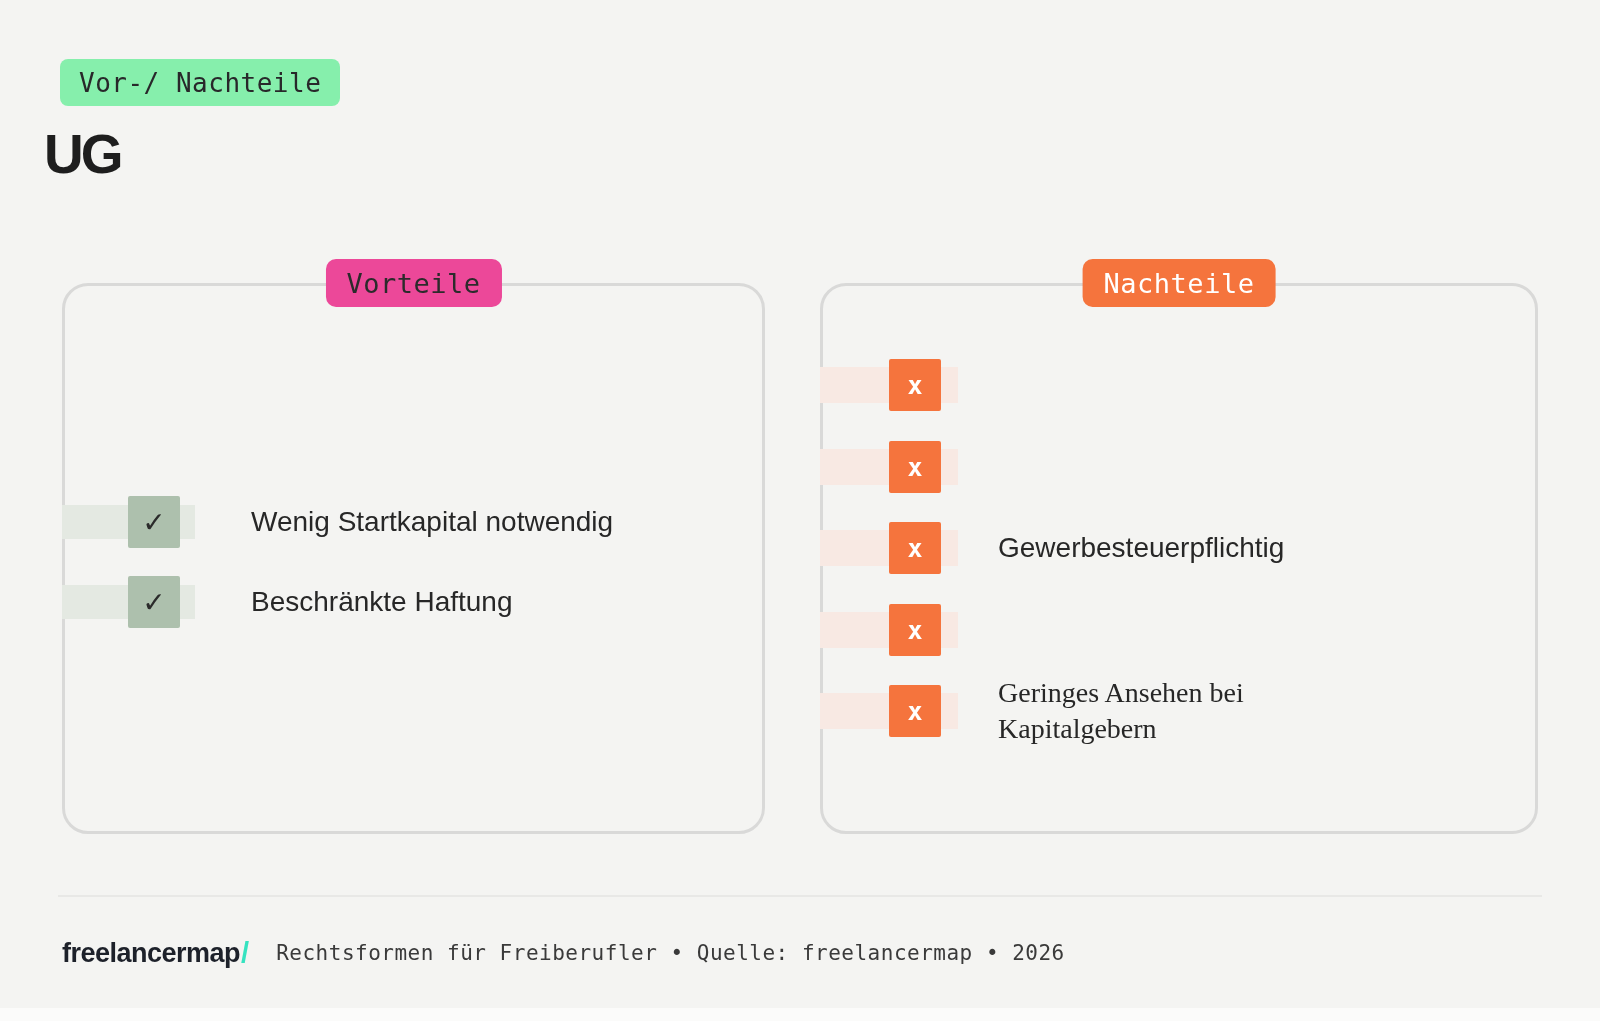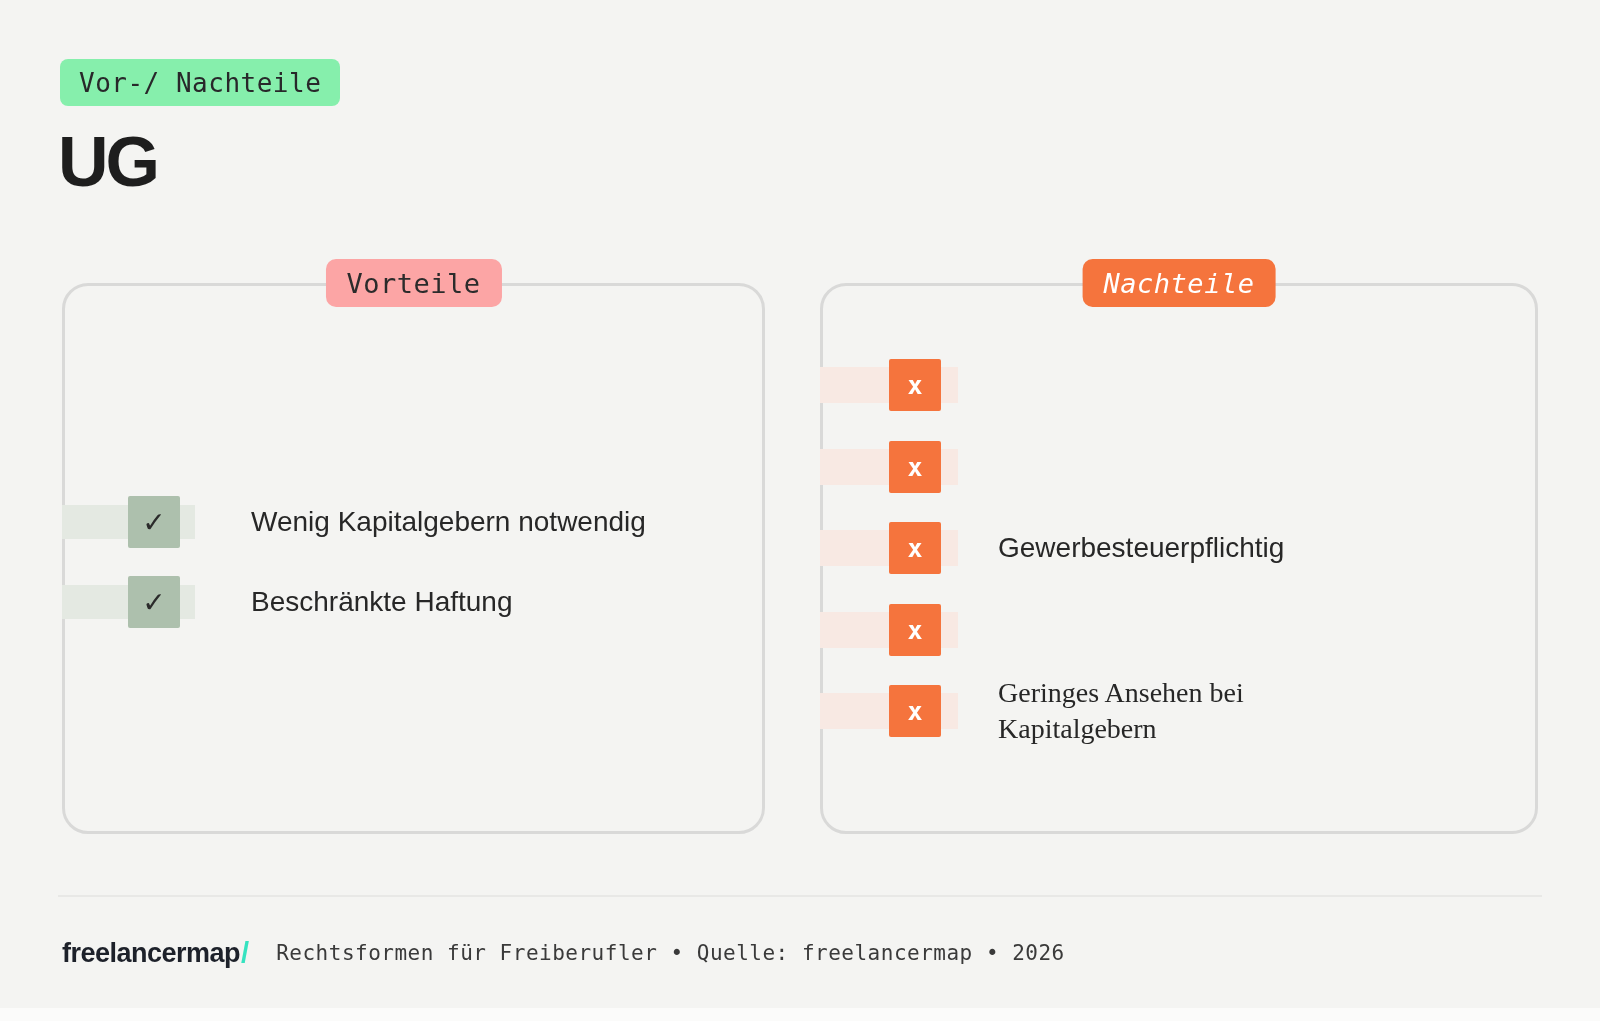--- a/index.html
+++ b/index.html
@@ -12,38 +12,38 @@
   .mono{font-family:"DejaVu Sans Mono","Liberation Mono",monospace;}
 
   
   .tag-badge{
     position:absolute;left:60px;top:59px;height:47px;
     background:#86efac;border-radius:8px;
     display:inline-flex;align-items:center;padding:0 19px;
     font-size:26px;color:#28282a;letter-spacing:.5px;
   }
   .page-title{
-    position:absolute;left:58px;top:122px;
-    font-size:70px;font-weight:700;letter-spacing:-3px;color:#1e1e1e;
+    position:absolute;left:44px;top:122px;
+    font-size:55px;font-weight:700;letter-spacing:-3px;color:#1e1e1e;
   }
 
   
   .panel{
     position:absolute;top:283px;height:551px;
     border:3px solid #d9d9d8;border-radius:26px;box-sizing:border-box;
   }
   .panel-left{left:62px;width:703px;}
   .panel-right{left:820px;width:718px;}
   .panel-badge{
     position:absolute;top:-27px;left:50%;transform:translateX(-50%);
     height:48px;border-radius:10px;display:inline-flex;align-items:center;
     padding:0 21px;font-size:27px;letter-spacing:.5px;white-space:nowrap;
   }
-  .badge-pro{background:#fca5a5;color:#2b2b2b;}
-  .badge-con{background:#f5743d;color:#ffffff;font-style:italic;}
+  .badge-pro{background:#ec4899;color:#2b2b2b;}
+  .badge-con{background:#f5743d;color:#ffffff;}
 
   
   .row-strip{position:absolute;left:-3px;}
   .strip-pro{background:#e4e9e2;width:133px;height:34px;}
   .strip-con{background:#f8e9e3;width:138px;height:36px;}
   .row-square{
     position:absolute;width:52px;height:52px;border-radius:2px;
     display:flex;align-items:center;justify-content:center;
   }
   .square-pro{background:#adc0ad;color:#2b2b2b;font-size:28px;font-weight:700;}
@@ -85,21 +85,21 @@
 
 <div class="panel panel-left">
   <div class="panel-badge badge-pro mono">
     <span>Vorteile</span>
   </div>
 
   <div class="row-strip strip-pro" style="top:219px"></div>
   <div class="row-square square-pro" style="left:63px;top:210px">
     <span>✓</span>
   </div>
-  <div class="row-text" style="left:186px;top:218px">Wenig Kapitalgebern notwendig</div>
+  <div class="row-text" style="left:186px;top:218px">Wenig Startkapital notwendig</div>
 
   <div class="row-strip strip-pro" style="top:299px"></div>
   <div class="row-square square-pro" style="left:63px;top:290px">
     <span>✓</span>
   </div>
   <div class="row-text" style="left:186px;top:298px">Beschränkte Haftung</div>
 </div>
 
 <div class="panel panel-right">
   <div class="panel-badge badge-con mono">

